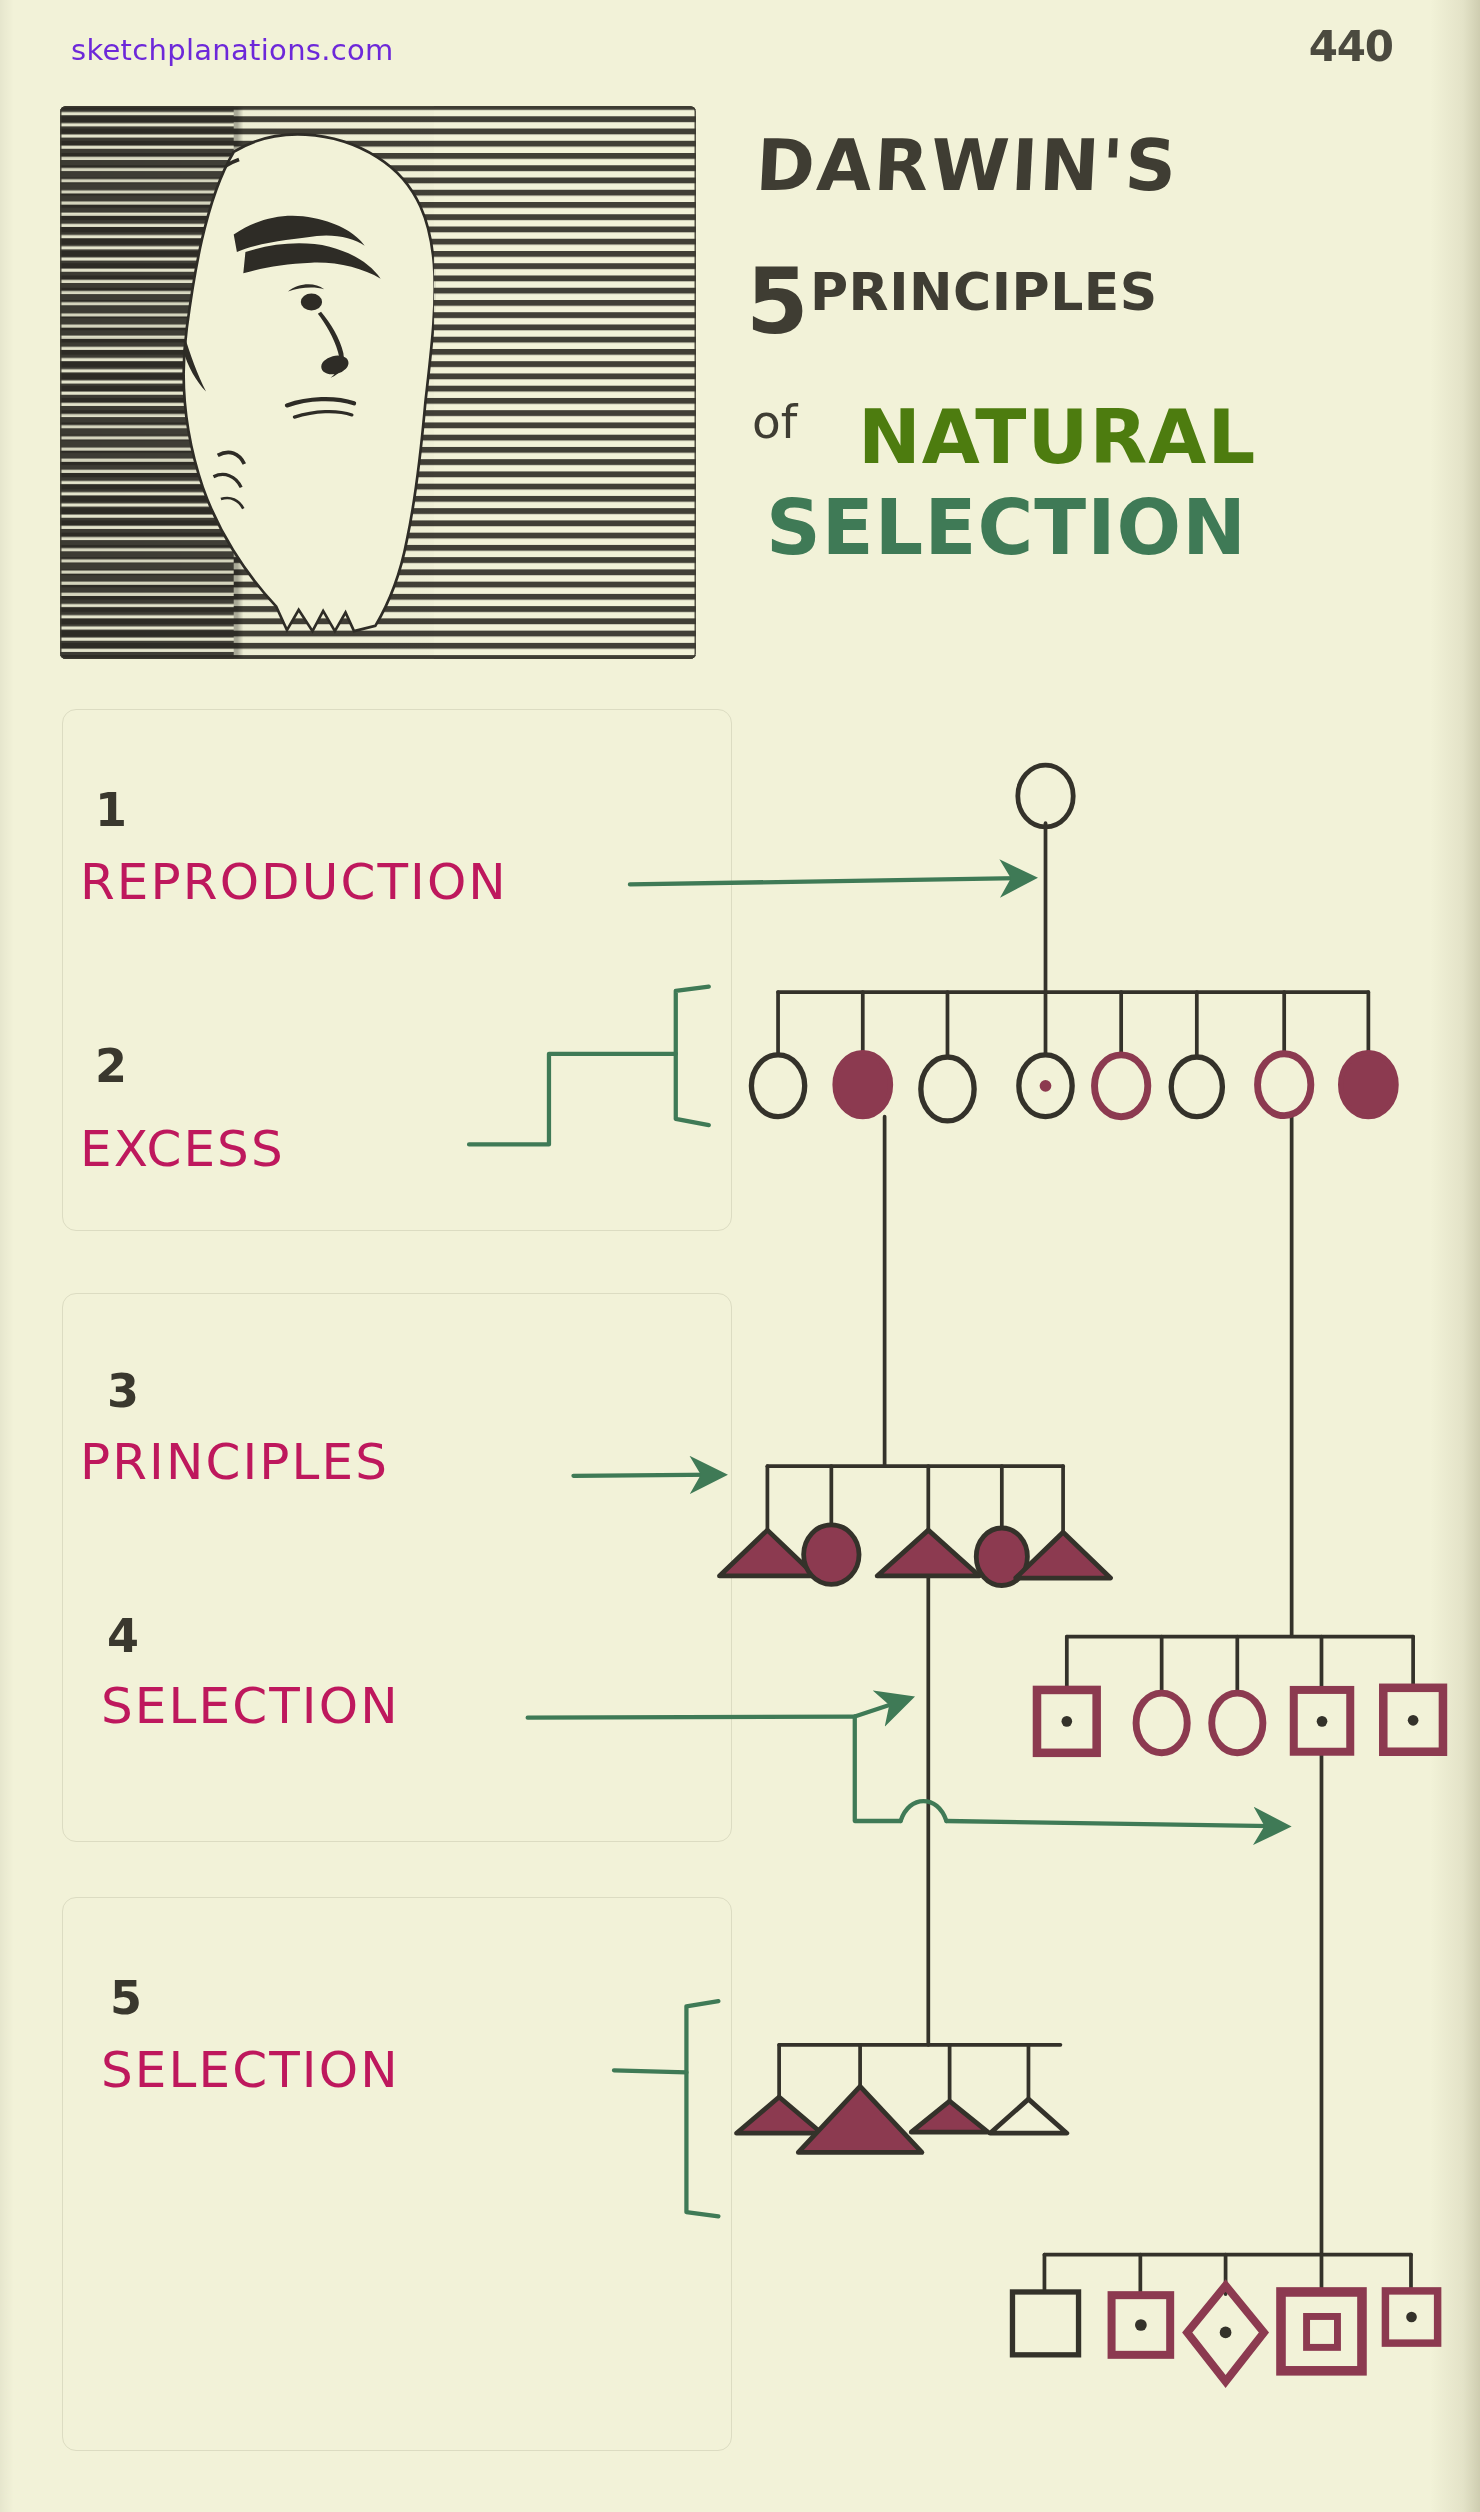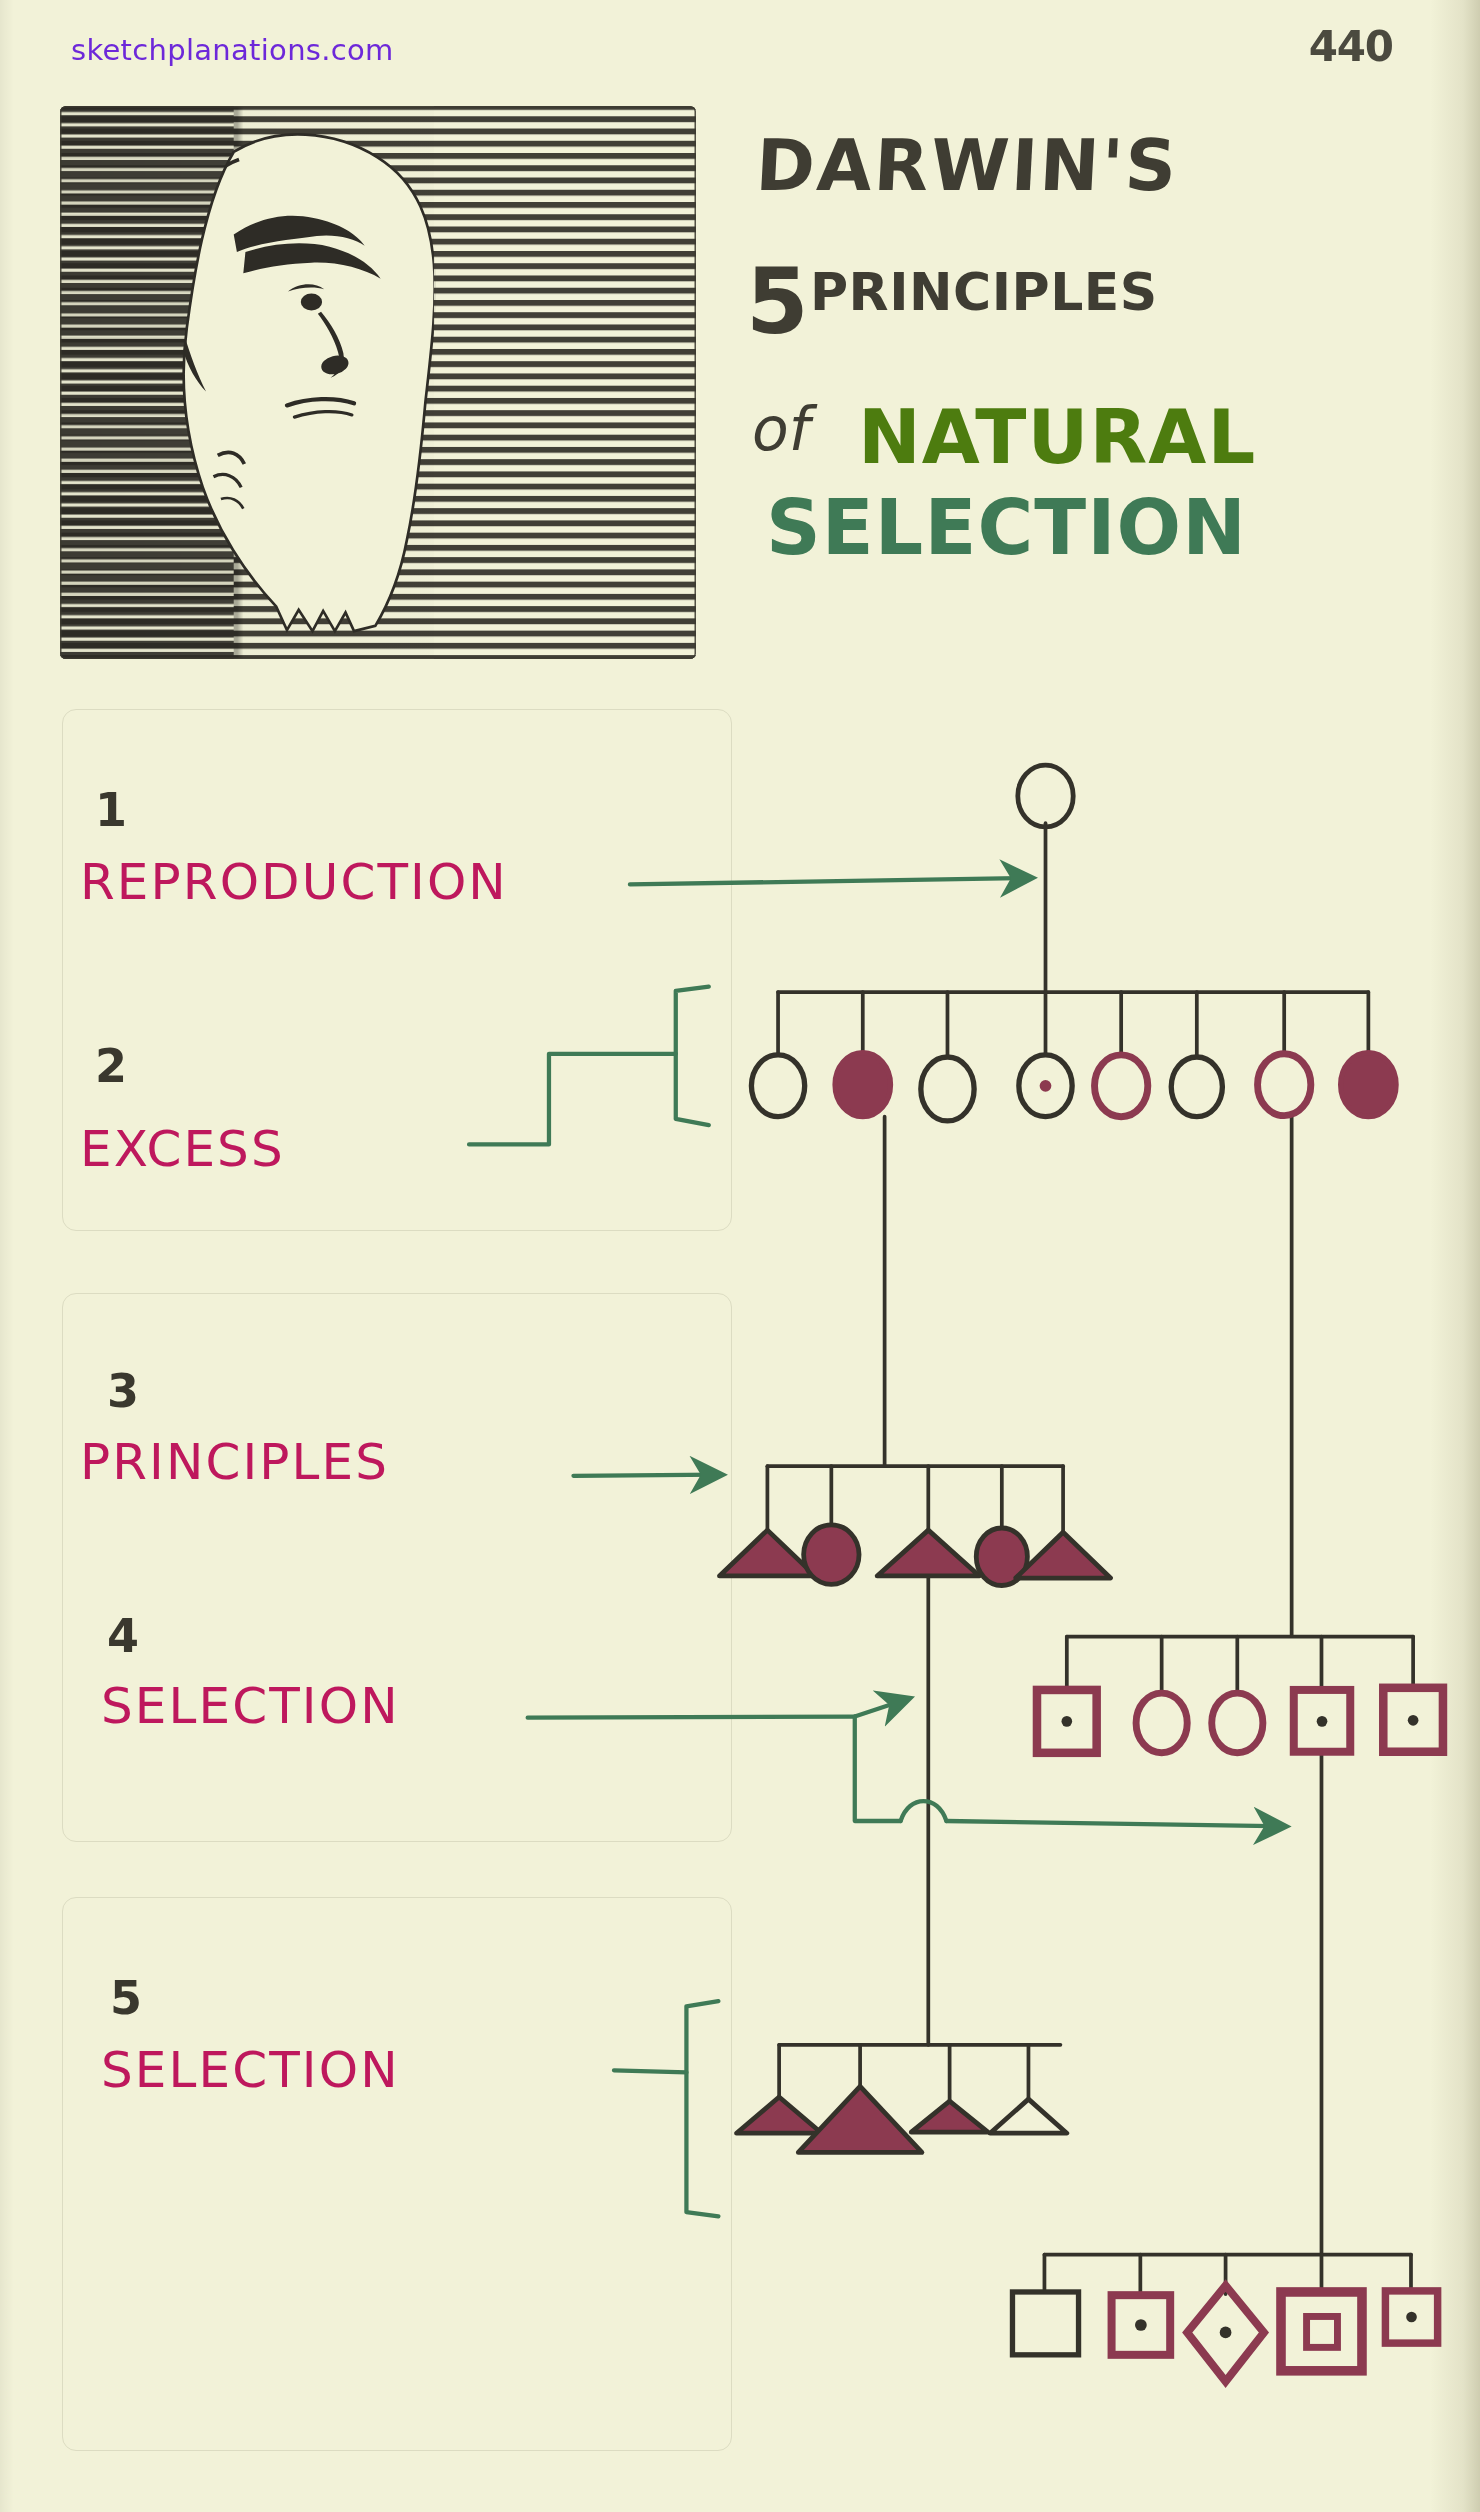--- a/index.html
+++ b/index.html
@@ -40,21 +40,21 @@
   .hd{
     position:absolute;
     font-family:"DejaVu Sans", sans-serif;
     font-weight:700;
     white-space:nowrap;
     color:#3f3d33;
   }
   #h-darwins{left:756px;top:124px;font-size:71px;letter-spacing:2.1px;transform:skewX(-3deg);}
   #h-five{left:746px;top:249px;font-size:90px;}
   #h-principles{left:810px;top:262px;font-size:52px;letter-spacing:0.5px;}
-  #h-of{left:752px;top:394px;font-size:60px;font-style:italic;font-weight:400;}
+  #h-of{left:752px;top:394px;font-size:47px;font-weight:400;}
   #h-natural{left:858px;top:393px;font-size:75px;color:#4d7c0f;letter-spacing:1.1px;}
   #h-selection{left:766px;top:483px;font-size:76px;color:#3f7a56;letter-spacing:1.1px;}
 
   
   .pbox{
     position:absolute;
     border:1.6px solid #dcdcc2;
     border-radius:14px;
     box-sizing:border-box;
   }

